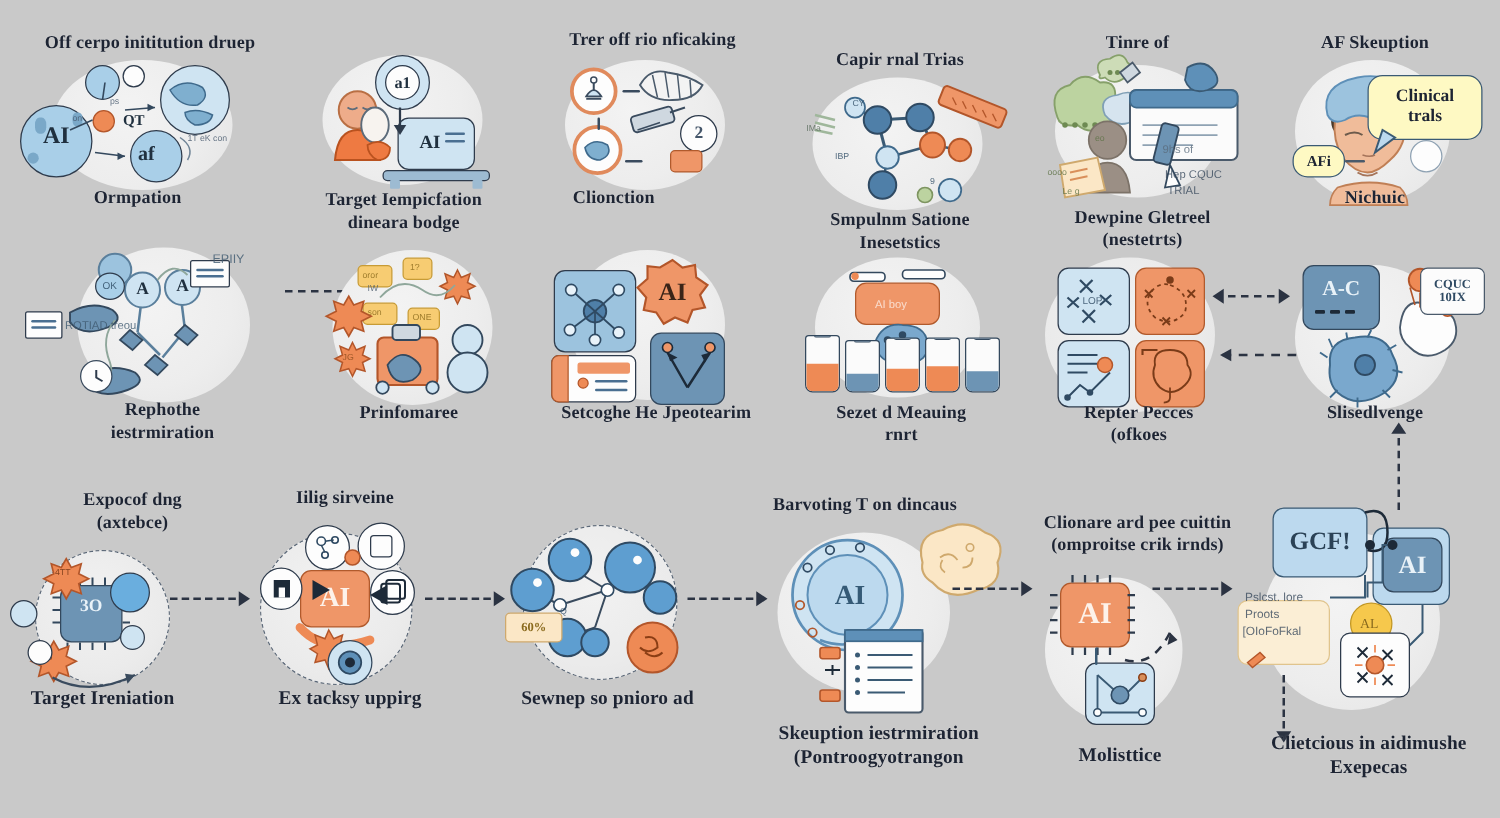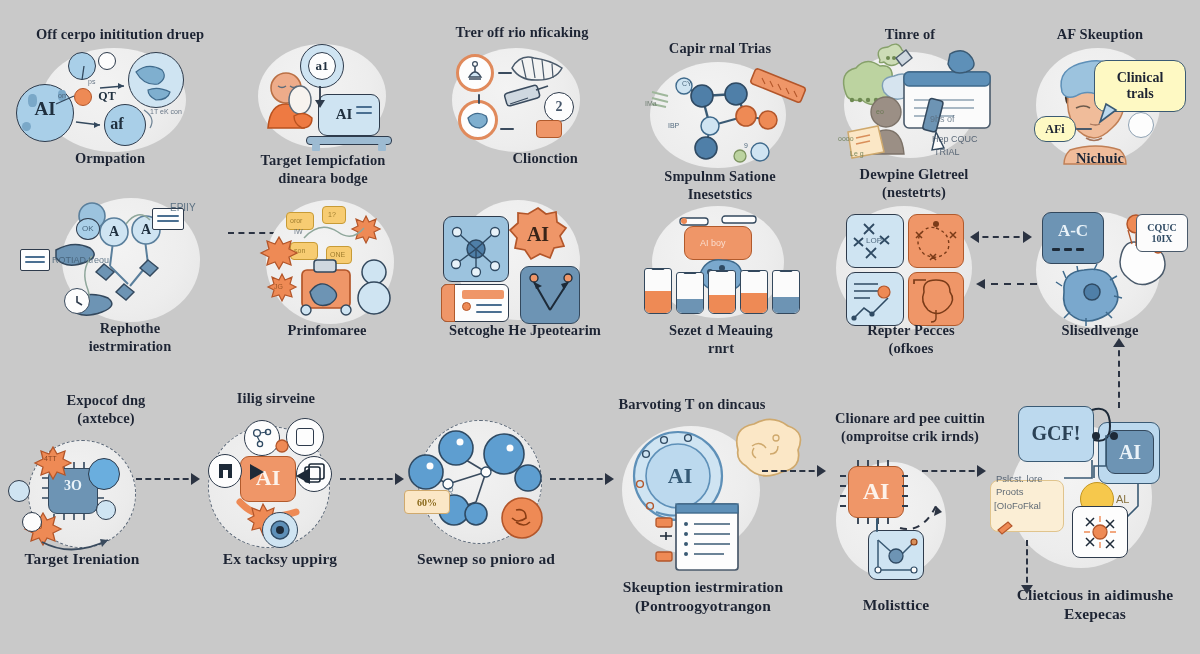--- a/index.html
+++ b/index.html
@@ -267,21 +267,21 @@
     <rect x="4" y="10" width="34" height="13" rx="3" transform="rotate(-16 4 10)" fill="#cfd8e0" stroke="#3a4b5e" stroke-width="1.5"></rect>
     <path d="M36 6 l12 -4" stroke="#3a4b5e" stroke-width="1.6"></path>
     <path d="M10 20 l6 -2 M16 18 l6 -2 M22 16 l6 -2" stroke="#3a4b5e" stroke-width="1.1"></path>
   </svg>
   <div class="circ white" style="left:544px; top:92px; width:30px; height:30px;"></div>
   <div class="lbl" style="left:544px; top:96px; width:30px; height:22px; font-size:14px; color:#45566a;">2</div>
   <div class="sq orange" style="left:536px; top:120px; width:26px; height:18px; border-radius:4px;"></div>
   <div class="bar" style="left:498px; top:72px; width:14px; height:1.6px; background:#3a4b5e;"></div>
   <div class="bar" style="left:500px; top:128px; width:14px; height:1.6px; background:#3a4b5e;"></div>
   <div class="bar" style="left:478px; top:94px; width:1.6px; height:10px; background:#3a4b5e;"></div>
-  <div class="cap bot" style="left:428px; top:150px; width:150px;text-align:right;">Clionction</div>
+  <div class="cap bot" style="left:416px; top:150px; width:150px;">Clionction</div>
 
   <div class="cap top" style="left:640px; top:40px; width:160px;">Capir rnal Trias</div>
   <div class="disc" style="left:650px; top:62px; width:136px; height:106px;"></div>
   <svg style="left:640px; top:60px; width:160px; height:106px;">
     <line x1="62" y1="36" x2="96" y2="34" stroke="#3a5a74" stroke-width="2.4"></line>
     <line x1="62" y1="36" x2="70" y2="66" stroke="#3a5a74" stroke-width="2.4"></line>
     <line x1="96" y1="34" x2="106" y2="56" stroke="#3a5a74" stroke-width="2.4"></line>
     <line x1="70" y1="66" x2="106" y2="56" stroke="#3a5a74" stroke-width="2"></line>
     <line x1="106" y1="56" x2="128" y2="60" stroke="#3a5a74" stroke-width="2"></line>
     <line x1="70" y1="66" x2="66" y2="88" stroke="#3a5a74" stroke-width="2"></line>
@@ -774,21 +774,21 @@
   <div class="lbl" style="left:1106px; top:440px; width:48px; height:24px; font-size:20px; color:#e9f2f8;">AI</div>
   <svg style="left:1020px; top:402px; width:160px; height:160px;">
     <path d="M72 8 q18 -6 18 16 q0 18 -16 14" stroke="#1d2a38" stroke-width="2" fill="none"></path>
     <circle cx="76" cy="34" r="4" fill="#1d2a38"></circle>
     <path d="M72 58 L72 76 L44 76" stroke="#3a5a74" stroke-width="1.6" fill="none"></path>
     <path d="M96 34 l-10 0 l0 30 l-12 0 l0 12" stroke="#3a5a74" stroke-width="1.6" fill="none"></path>
     <circle cx="94" cy="34" r="4" fill="#1d2a38"></circle>
     <path d="M118 82 L118 104 L104 118" stroke="#3a5a74" stroke-width="1.6" fill="none"></path>
   </svg>
   <div class="circ yellow" style="left:1080px; top:482px; width:34px; height:34px;"></div>
-  <div class="tiny" style="left:1088px; top:493px; font-size:11px; color:#6d5212; font-family:Liberation Sans, sans-serif;margin-left:28px;">AL</div>
+  <div class="tiny" style="left:1088px; top:493px; font-size:11px; color:#6d5212; font-family:Liberation Serif, serif;">AL</div>
   <div class="bubble cream" style="left:990px; top:480px; width:74px; height:52px; border-radius:8px; background:#fbeed5; border-color:#e0c48d; display:block;"></div>
   <div class="tiny" style="left:996px; top:472px; font-size:9.5px; color:#3a4b5e; white-space:pre-line; line-height:1.4;">Pslcst. lore
 Proots</div>
   <div class="tiny" style="left:994px; top:500px; font-size:9.5px; color:#3a4b5e;">[OIoFoFkal</div>
   <svg style="left:994px; top:516px; width:30px; height:20px;">
     <path d="M4 14 l10 -8 l4 4 l-10 8Z" fill="#ee8a55" stroke="#b3562a" stroke-width="1.1"></path>
   </svg>
   <div class="sq white" style="left:1072px; top:506px; width:56px; height:52px; border-radius:8px;"></div>
   <svg style="left:1072px; top:506px; width:56px; height:52px;">
     <path d="M14 12 l8 8 M22 12 l-8 8 M34 14 l8 8 M42 14 l-8 8 M14 32 l8 8 M22 32 l-8 8 M34 34 l8 8 M42 34 l-8 8" stroke="#1d2a38" stroke-width="1.5"></path>

